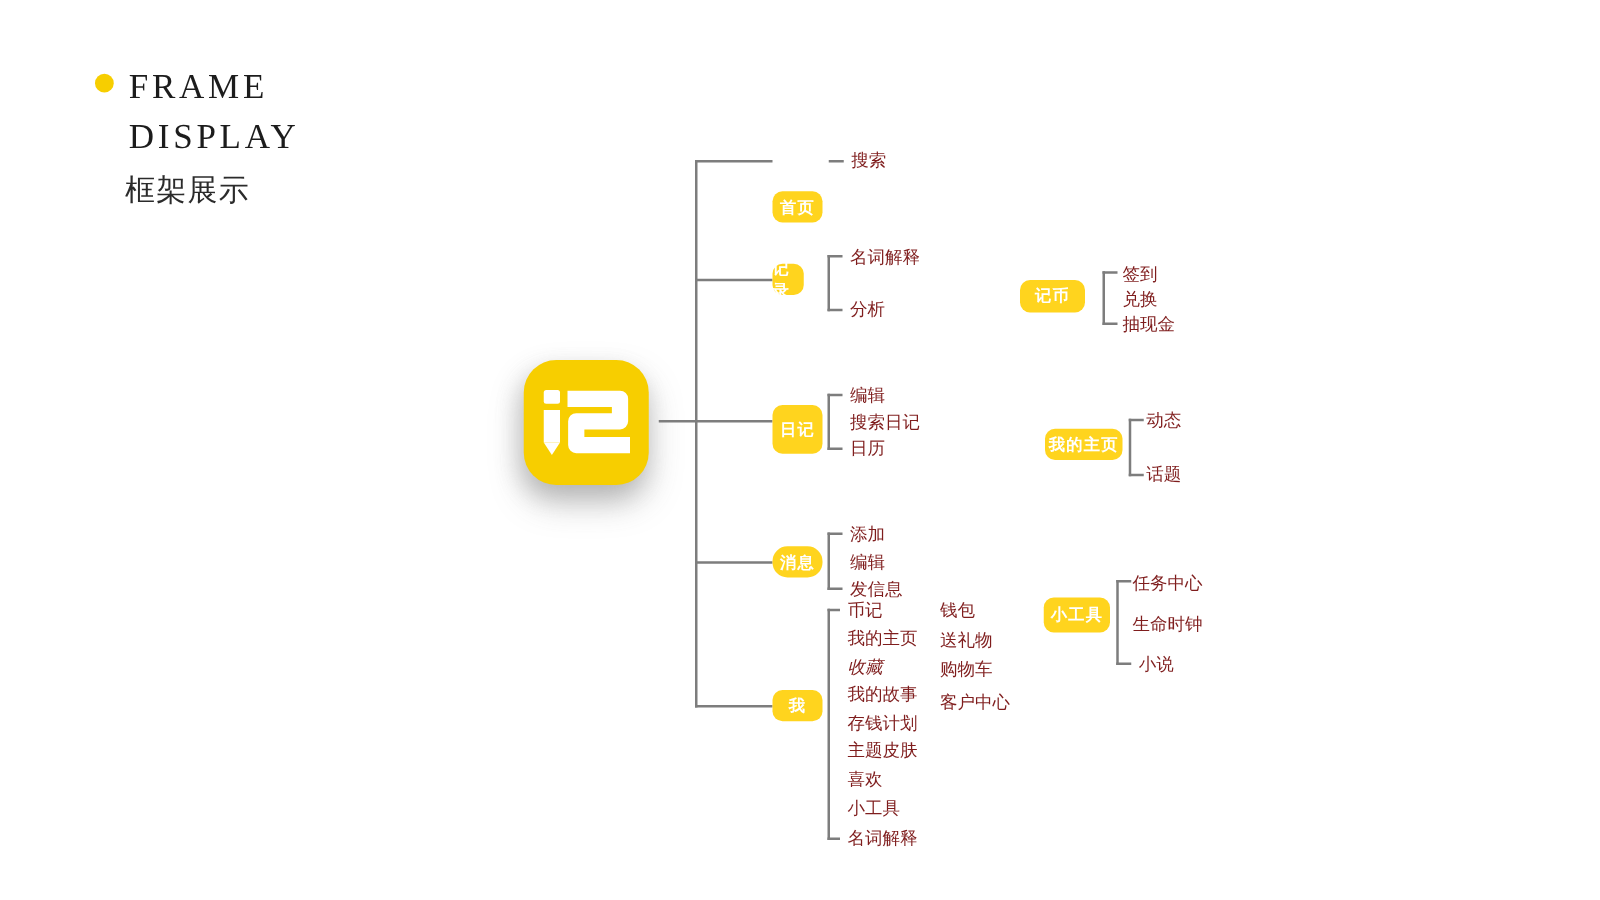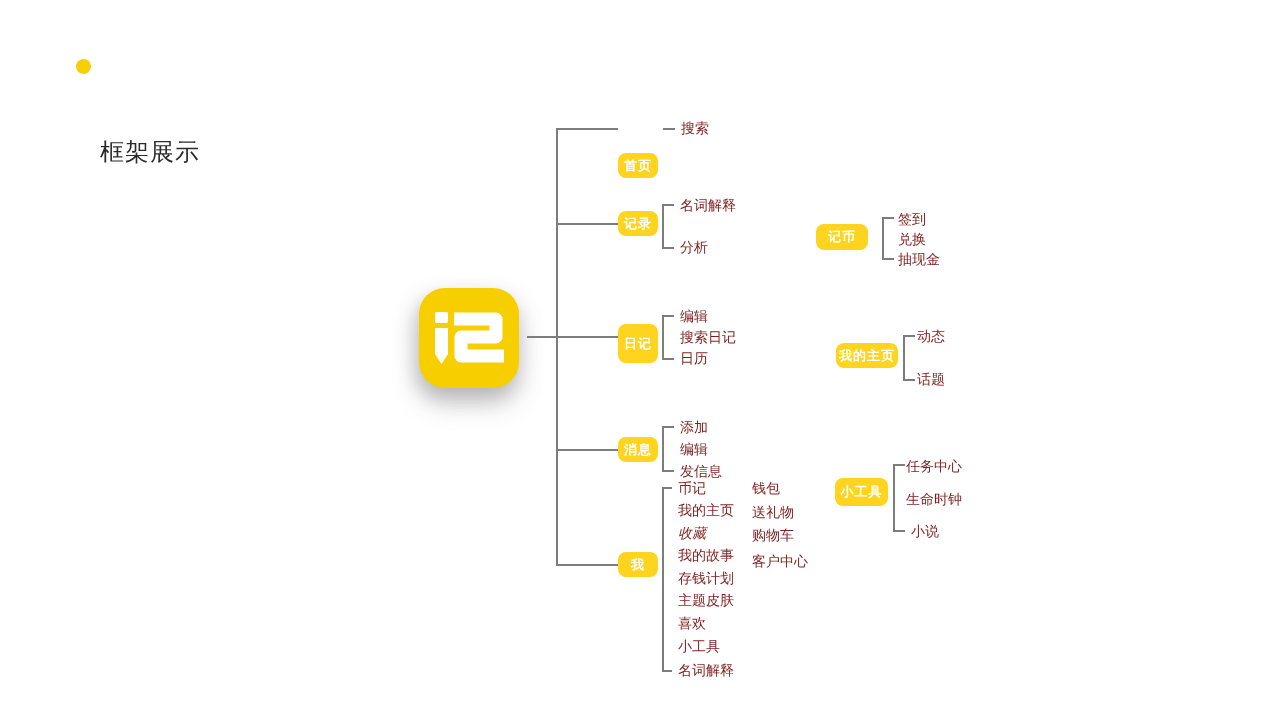--- a/index.html
+++ b/index.html
@@ -21,20 +21,24 @@
         display:flex;align-items:center;justify-content:center;letter-spacing:1px;}
   
   .lbl{position:absolute;font-size:14px;color:#7f1d1d;white-space:nowrap;line-height:16px;}
 </style>
 </head>
 <body>
 
 <div id="stage">
 
   <span class="hdr-dot"></span>
+  <div class="hdr-en">
+    <div>FRAME</div>
+    <div>DISPLAY</div>
+  </div>
   <div class="hdr-cn">框架展示</div>
 
   <div class="app-icon">
     <svg width="100" height="100" viewBox="0 0 100 100">
       <rect x="16" y="24" width="13" height="11" rx="2" fill="#ffffff"></rect>
       <rect x="16" y="40" width="13" height="26" fill="#ffffff"></rect>
       <polygon points="16,66 29,66 22.5,76" fill="#ffffff"></polygon>
       <path d="M 35 31 L 77 31 L 77 49 L 42 49 L 42 68 L 85 68" fill="none" stroke="#ffffff" stroke-width="13" stroke-linejoin="round" stroke-linecap="butt"></path>
     </svg>
   </div>
@@ -43,36 +47,36 @@
   <div class="vl" style="left:556px;top:128px;height:438px;"></div>
   <div class="hl" style="left:556px;top:128px;width:62px;"></div>
   <div class="hl" style="left:556px;top:223px;width:62px;"></div>
   <div class="hl" style="left:556px;top:449px;width:62px;"></div>
   <div class="hl" style="left:556px;top:564px;width:62px;"></div>
 
   <div class="pill" style="left:618px;top:116px;width:40px;height:25px;margin-top:37px;">首页</div>
   <div class="hl" style="left:663px;top:128px;width:12px;"></div>
   <div class="lbl" style="left:681px;top:120px;">搜索</div>
 
-  <div class="pill" style="left:618px;top:211px;width:40px;height:25px;">记录</div>
+  <div class="pill" style="left:618px;top:211px;width:25px;height:25px;">记录</div>
   <div class="vl" style="left:662px;top:204px;height:45px;"></div>
   <div class="hl" style="left:662px;top:204px;width:12px;"></div>
   <div class="hl" style="left:662px;top:247px;width:12px;"></div>
   <div class="lbl" style="left:680px;top:197px;">名词解释</div>
   <div class="lbl" style="left:680px;top:239px;">分析</div>
 
   <div class="pill" style="left:618px;top:324px;width:40px;height:39px;">日记</div>
   <div class="vl" style="left:662px;top:315px;height:45px;"></div>
   <div class="hl" style="left:662px;top:315px;width:12px;"></div>
   <div class="hl" style="left:662px;top:358px;width:12px;"></div>
   <div class="lbl" style="left:680px;top:308px;">编辑</div>
   <div class="lbl" style="left:680px;top:329px;">搜索日记</div>
   <div class="lbl" style="left:680px;top:350px;">日历</div>
 
-  <div class="pill" style="left:618px;top:437px;width:40px;height:25px;">消息</div>
+  <div class="pill" style="left:618px;top:437px;width:40px;height:25px;border-radius:12px;">消息</div>
   <div class="vl" style="left:662px;top:426px;height:46px;"></div>
   <div class="hl" style="left:662px;top:426px;width:12px;"></div>
   <div class="hl" style="left:662px;top:470px;width:12px;"></div>
   <div class="lbl" style="left:680px;top:419px;">添加</div>
   <div class="lbl" style="left:680px;top:441px;">编辑</div>
   <div class="lbl" style="left:680px;top:463px;">发信息</div>
 
   <div class="pill" style="left:618px;top:552px;width:40px;height:25px;">我</div>
   <div class="vl" style="left:662px;top:487px;height:185px;"></div>
   <div class="hl" style="left:662px;top:487px;width:10px;"></div>

